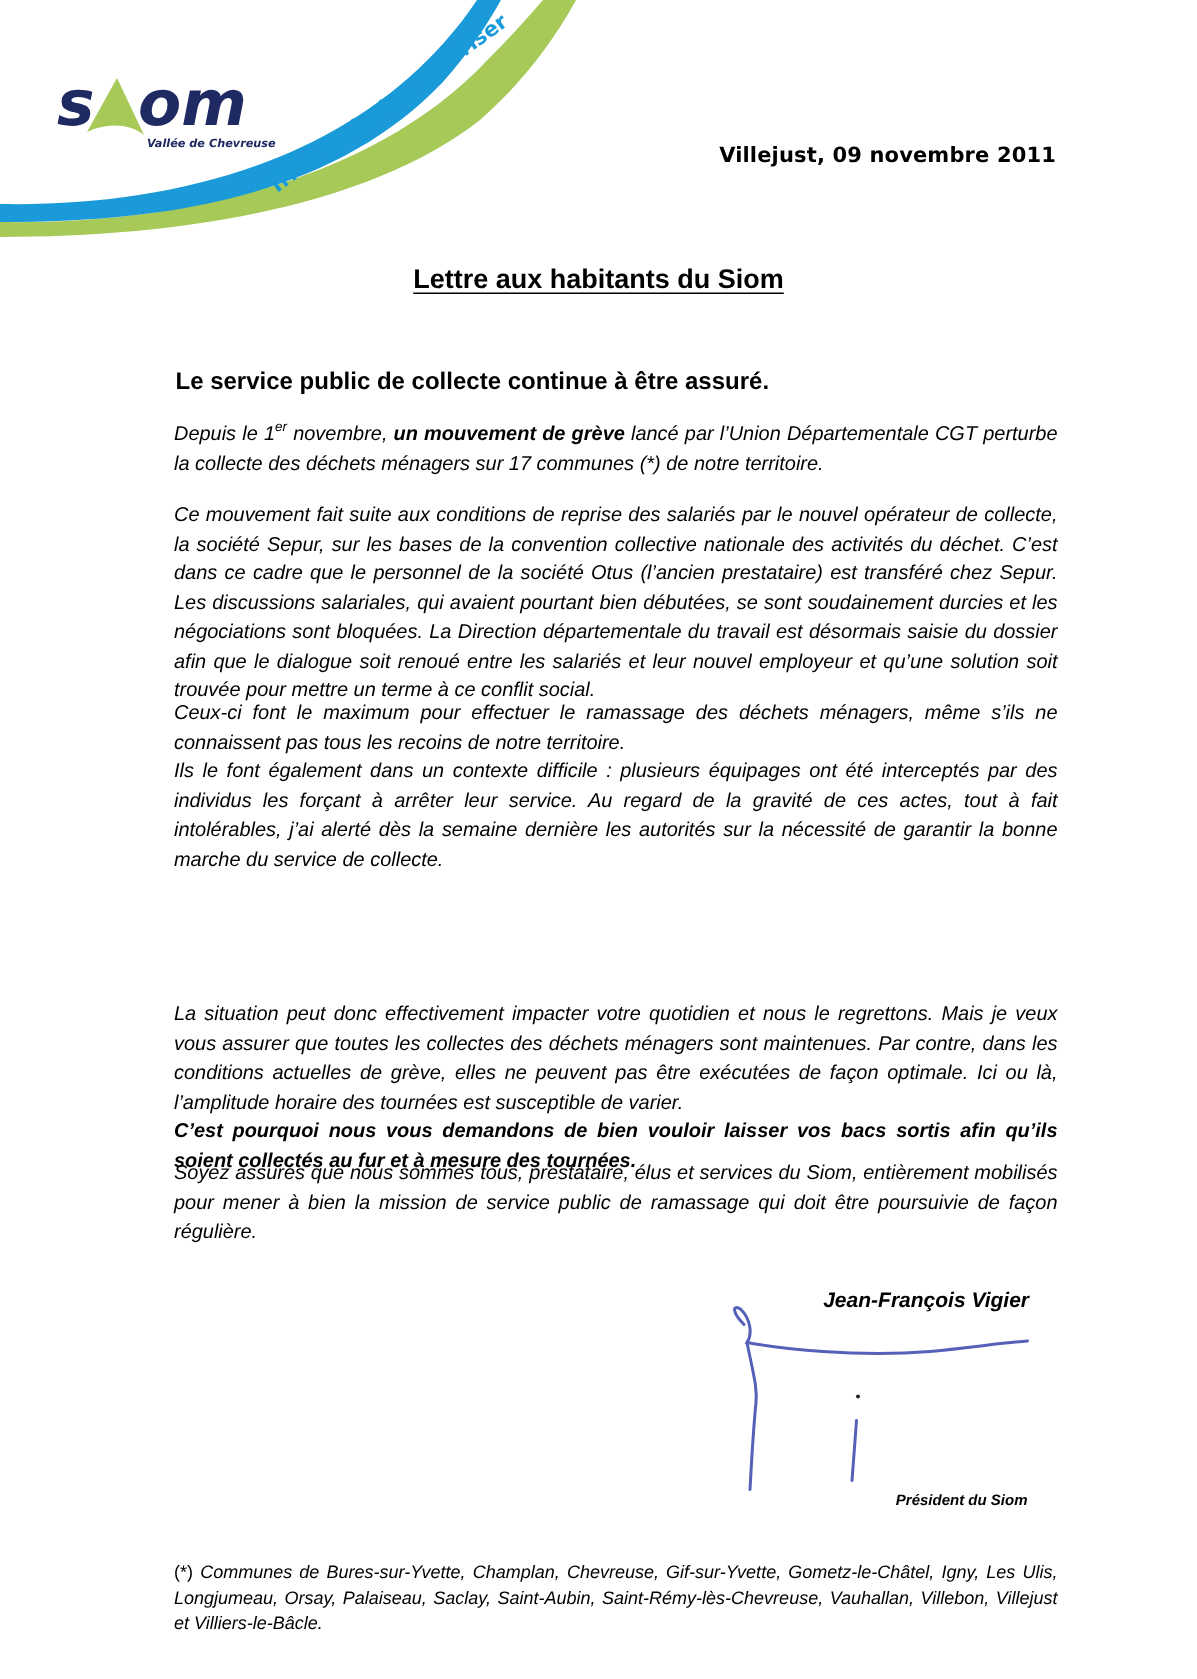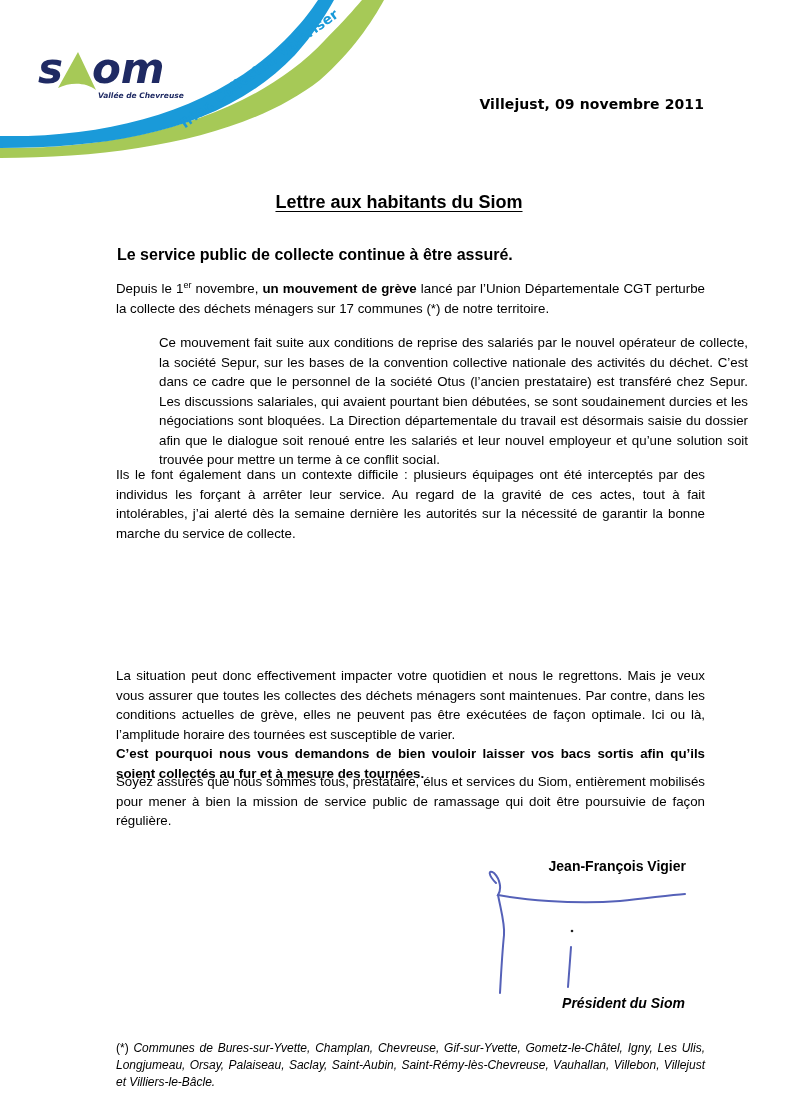--- a/index.html
+++ b/index.html
@@ -1,33 +1,33 @@
 <!DOCTYPE html>
 <html><head>
   <meta charset="utf-8">
   <style>
     html, body { margin: 0; padding: 0; background: #ffffff; }
     body { width: 798px; height: 1119px; position: relative; overflow: hidden; color: #000; }
     .page { position: absolute; inset: 0; }
     .logo { position: absolute; left: 0; top: 0; width: 400px; height: 160px; }
     .logo svg { display: block; }
     .date { position: absolute; right: 94px; top: 96px; font-family: "DejaVu Sans", sans-serif; font-weight: bold; font-size: 14px; letter-spacing: 0.1px; }
-    .title { position: absolute; left: 0; right: 0; top: 176px; text-align: center; font-family: "Liberation Sans", sans-serif; font-weight: bold; font-size: 18px; text-decoration: underline; text-underline-offset: 3px; margin-top: 16px; }
+    .title { position: absolute; left: 0; right: 0; top: 176px; text-align: center; font-family: "Liberation Sans", sans-serif; font-weight: bold; font-size: 18px; text-decoration: underline; text-underline-offset: 3px; }
     .subtitle { position: absolute; left: 117px; top: 246px; font-family: "Liberation Sans", sans-serif; font-weight: bold; font-size: 16px; }
-    .body { position: absolute; left: 116px; width: 589px; font-family: "Liberation Sans", sans-serif; font-size: 13.3px; line-height: 19.5px; text-align: justify; }
+    .body { position: absolute; left: 116px; width: 589px; font-family: "Liberation Sans", sans-serif; font-size: 13.3px; line-height: 19.5px; text-align: justify; font-style: italic; }
     .body p { margin: 0; }
     .p1 { top: 279px; }
-    .p2 { top: 333px; margin-left: 43px; }
+    .p2 { top: 333px; }
     .p3 { top: 465px; }
     .p4 { top: 666px; }
     .p5 { top: 772px; }
     .b { font-weight: bold; }
     sup { font-size: 9px; line-height: 0; }
-    .signer { position: absolute; right: 112px; top: 858px; font-family: "Liberation Sans", sans-serif; font-weight: bold; font-size: 14px; }
-    .role { position: absolute; right: 113px; top: 995px; font-family: "Liberation Sans", sans-serif; font-weight: bold; font-style: italic; font-size: 14px; }
+    .signer { position: absolute; right: 112px; top: 858px; font-family: "Liberation Sans", sans-serif; font-weight: bold; font-style: italic; font-size: 14px; }
+    .role { position: absolute; right: 113px; top: 995px; font-family: "Liberation Sans", sans-serif; font-weight: bold; font-style: italic; font-size: 10px; }
     .sig { position: absolute; left: 480px; top: 865px; width: 220px; height: 140px; }
     .footnote { position: absolute; left: 116px; width: 589px; top: 1040px; font-family: "Liberation Sans", sans-serif; font-size: 12px; line-height: 17px; text-align: justify; font-style: italic; }
     .footnote .mark { font-style: normal; }
   </style>
 </head>
 <body>
 
 <div class="page">
 
   <div class="logo">
@@ -55,20 +55,21 @@
 
   <div class="body p1">
     <p><span>Depuis le 1</span><sup>er</sup><span> novembre, </span><span class="b">un mouvement de grève</span><span> lancé par l’Union Départementale CGT perturbe la collecte des déchets ménagers sur 17 communes (*) de notre territoire.</span></p>
   </div>
 
   <div class="body p2">
     <p>Ce mouvement fait suite aux conditions de reprise des salariés par le nouvel opérateur de collecte, la société Sepur, sur les bases de la convention collective nationale des activités du déchet. C’est dans ce cadre que le personnel de la société Otus (l’ancien prestataire) est transféré chez Sepur. Les discussions salariales, qui avaient pourtant bien débutées, se sont soudainement durcies et les négociations sont bloquées. La Direction départementale du travail est désormais saisie du dossier afin que le dialogue soit renoué entre les salariés et leur nouvel employeur et qu’une solution soit trouvée pour mettre un terme à ce conflit social.</p>
   </div>
 
   <div class="body p3">
+    <p>Ceux-ci font le maximum pour effectuer le ramassage des déchets ménagers, même s’ils ne connaissent pas tous les recoins de notre territoire.</p>
     <p>Ils le font également dans un contexte difficile : plusieurs équipages ont été interceptés par des individus les forçant à arrêter leur service. Au regard de la gravité de ces actes, tout à fait intolérables, j’ai alerté dès la semaine dernière les autorités sur la nécessité de garantir la bonne marche du service de collecte.</p>
   </div>
 
   <div class="body p4">
     <p>La situation peut donc effectivement impacter votre quotidien et nous le regrettons. Mais je veux vous assurer que toutes les collectes des déchets ménagers sont maintenues. Par contre, dans les conditions actuelles de grève, elles ne peuvent pas être exécutées de façon optimale. Ici ou là, l’amplitude horaire des tournées est susceptible de varier.</p>
     <p class="b">C’est pourquoi nous vous demandons de bien vouloir laisser vos bacs sortis afin qu’ils soient collectés au fur et à mesure des tournées.</p>
   </div>
 
   <div class="body p5">
     <p>Soyez assurés que nous sommes tous, prestataire, élus et services du Siom, entièrement mobilisés pour mener à bien la mission de service public de ramassage qui doit être poursuivie de façon régulière.</p>

